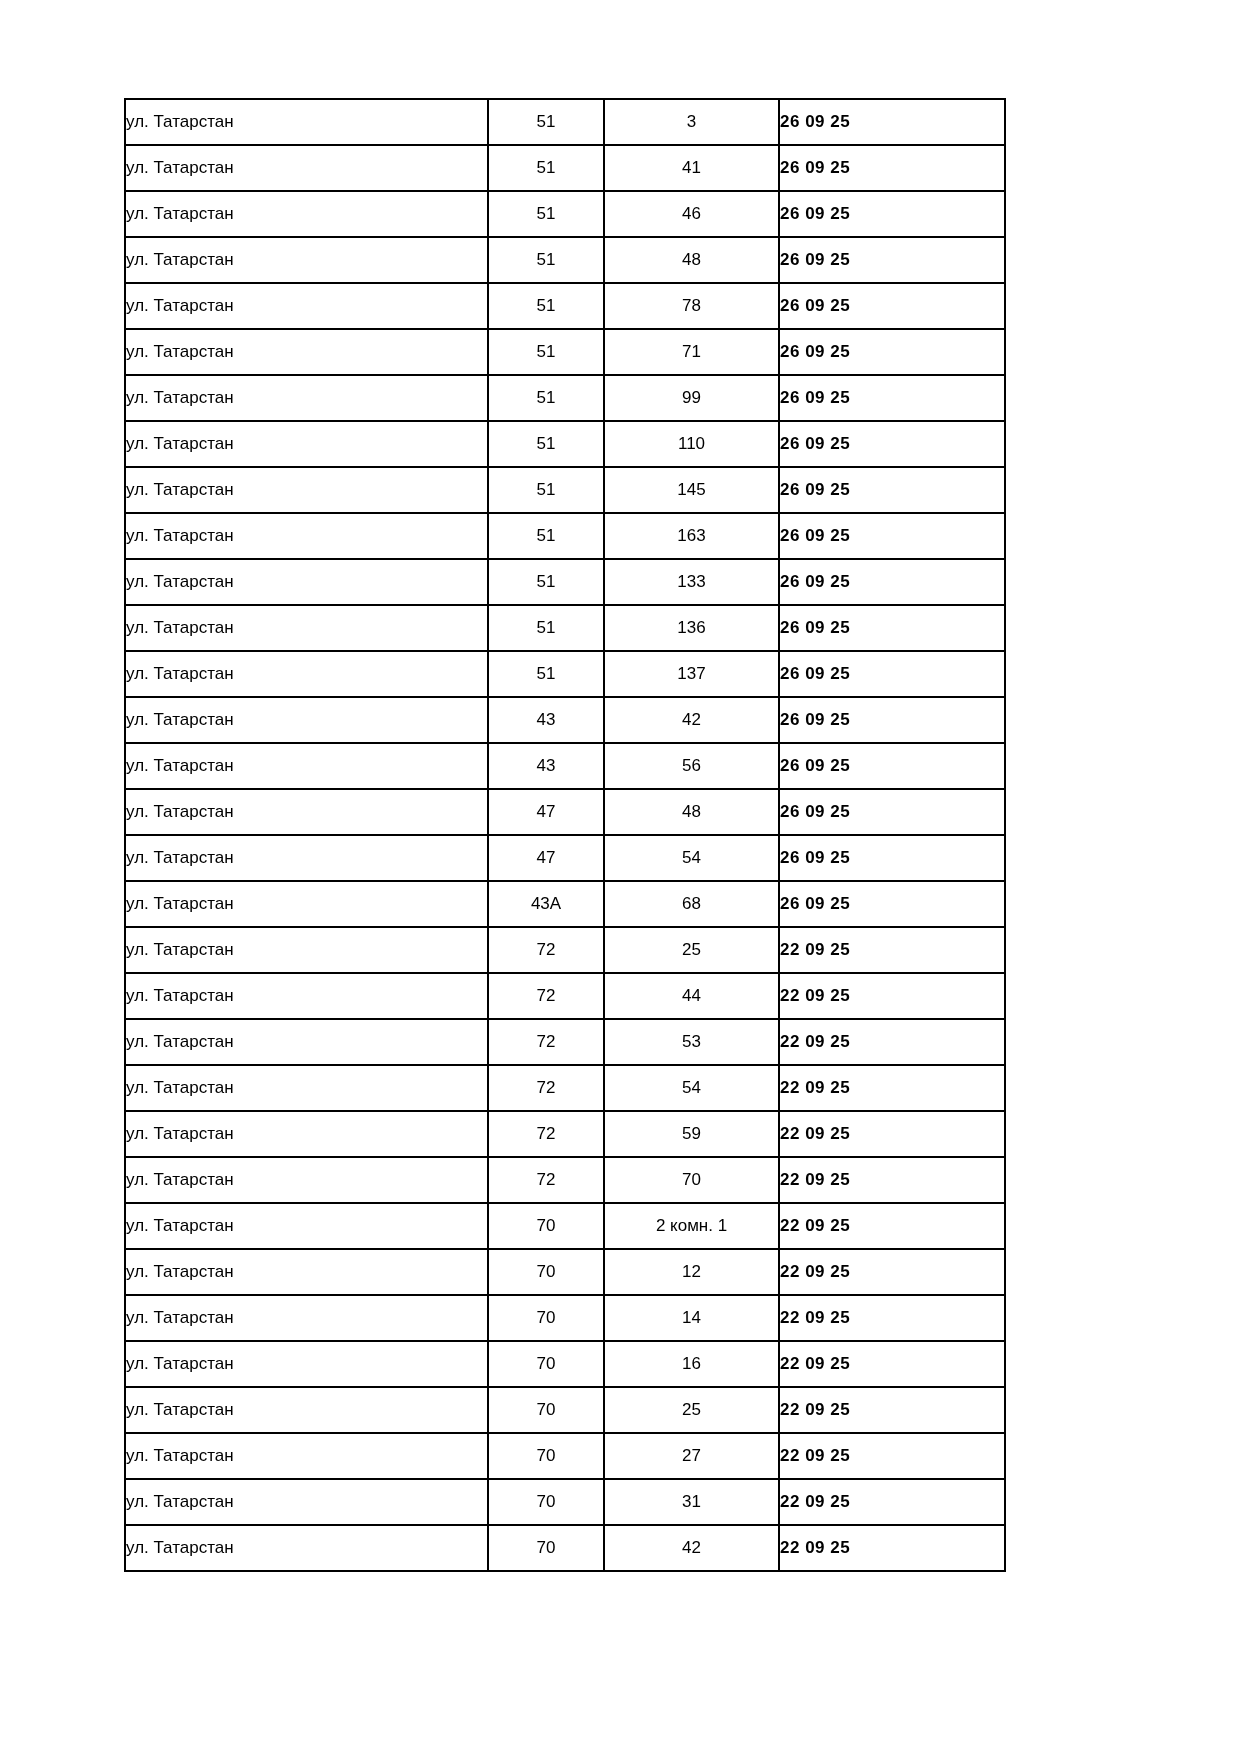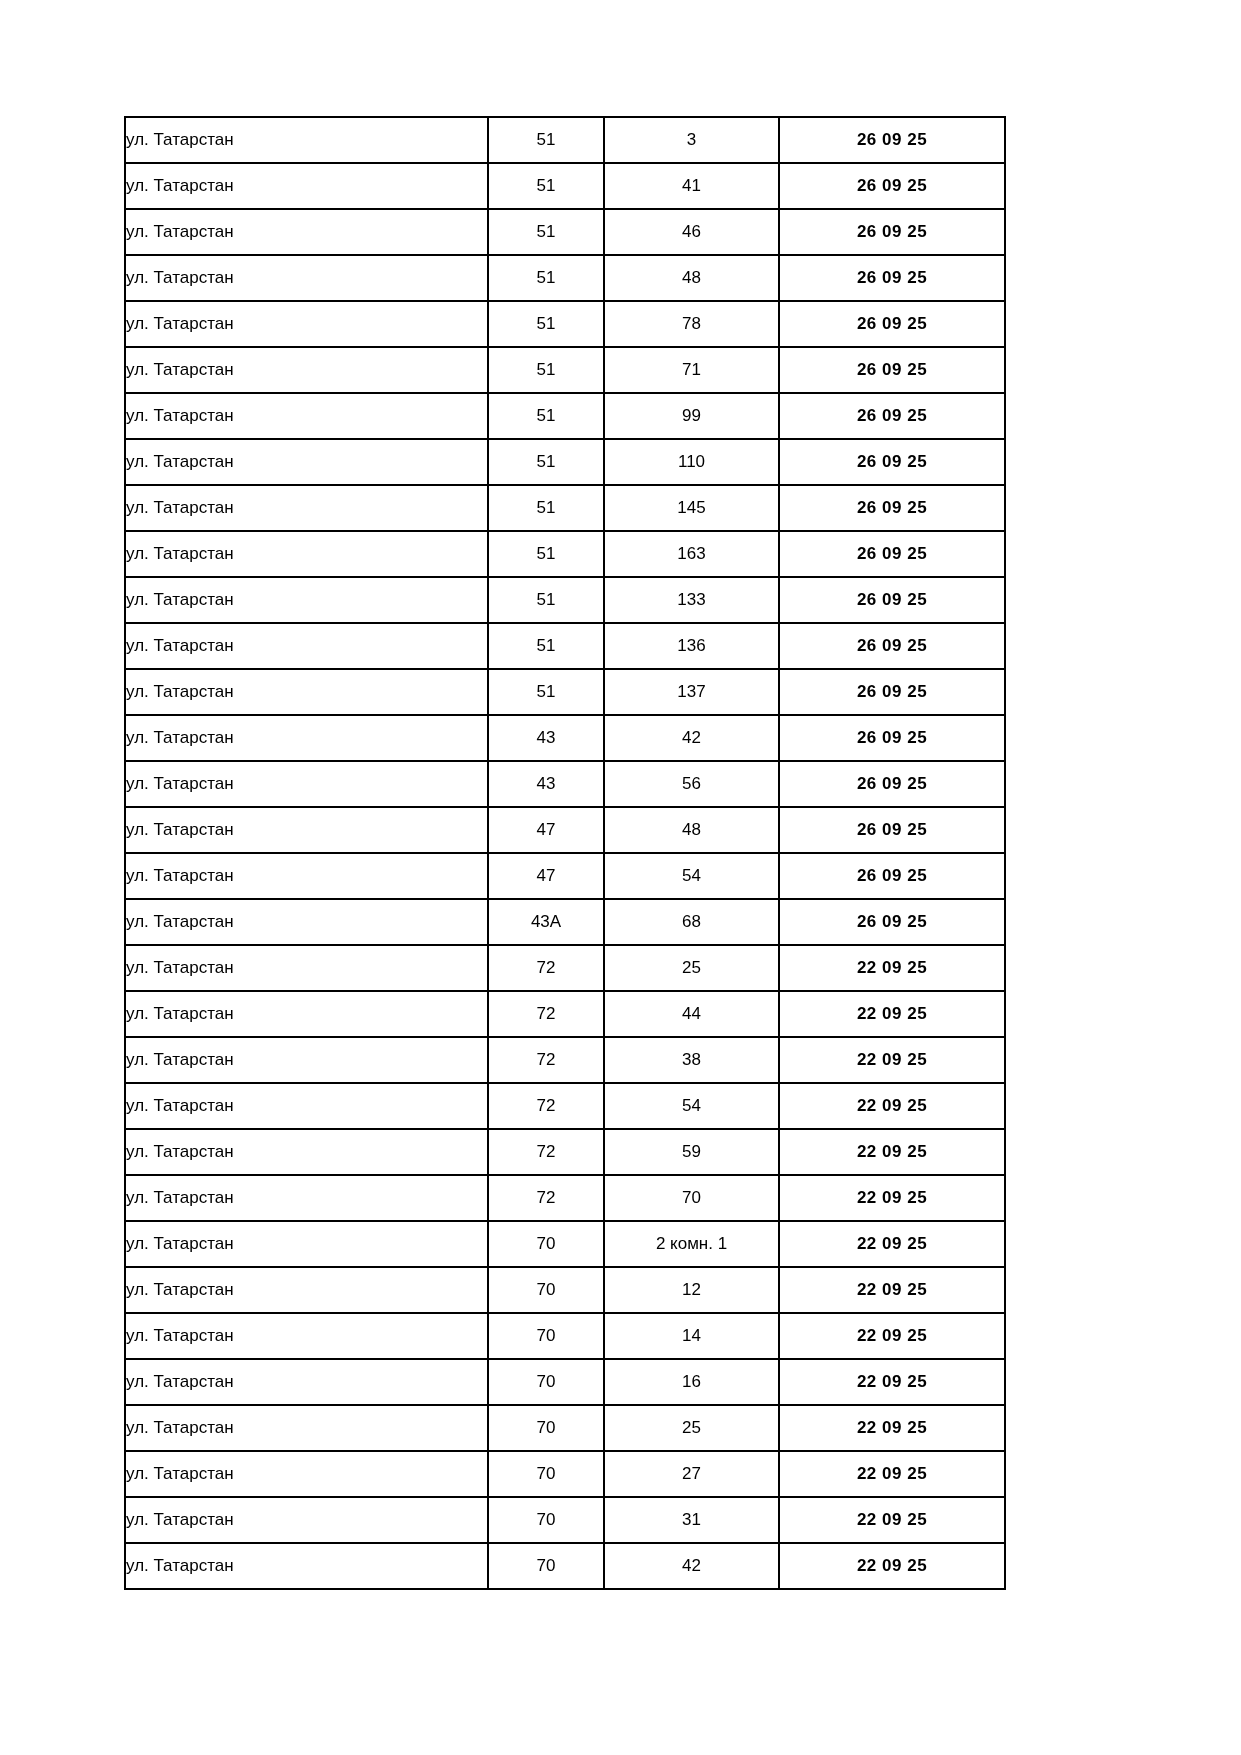--- a/index.html
+++ b/index.html
@@ -12,21 +12,21 @@
     width: 1241px;
     height: 1755px;
     background: #ffffff;
     color: #000000;
     font-family: "Liberation Sans", sans-serif;
     overflow: hidden;
   }
   table.addr-table {
     position: absolute;
     left: 124px;
-    top: 116px;
+    top: 98px;
     border-collapse: collapse;
     table-layout: fixed;
     width: 880px;
   }
   table.addr-table td {
     border: 2px solid #000000;
     height: 44px;
     padding: 0;
     font-size: 17px;
     line-height: 1.1;
@@ -36,21 +36,20 @@
   }
   td.c-street {
     text-align: left;
     padding-left: 4px;
   }
   td.c-house,
   td.c-apt {
     text-align: center;
   }
   td.c-date {
-    text-align: center;
     font-weight: bold;
     letter-spacing: 0.5px;
   }
 </style>
 </head>
 <body>
 
 <div class="page">
   <table class="addr-table">
     <colgroup>
@@ -176,21 +175,21 @@
         </tr>
         <tr>
           <td class="c-street">ул. Татарстан</td>
           <td class="c-house">72</td>
           <td class="c-apt">44</td>
           <td class="c-date">22 09 25</td>
         </tr>
         <tr>
           <td class="c-street">ул. Татарстан</td>
           <td class="c-house">72</td>
-          <td class="c-apt">38</td>
+          <td class="c-apt">53</td>
           <td class="c-date">22 09 25</td>
         </tr>
         <tr>
           <td class="c-street">ул. Татарстан</td>
           <td class="c-house">72</td>
           <td class="c-apt">54</td>
           <td class="c-date">22 09 25</td>
         </tr>
         <tr>
           <td class="c-street">ул. Татарстан</td>

